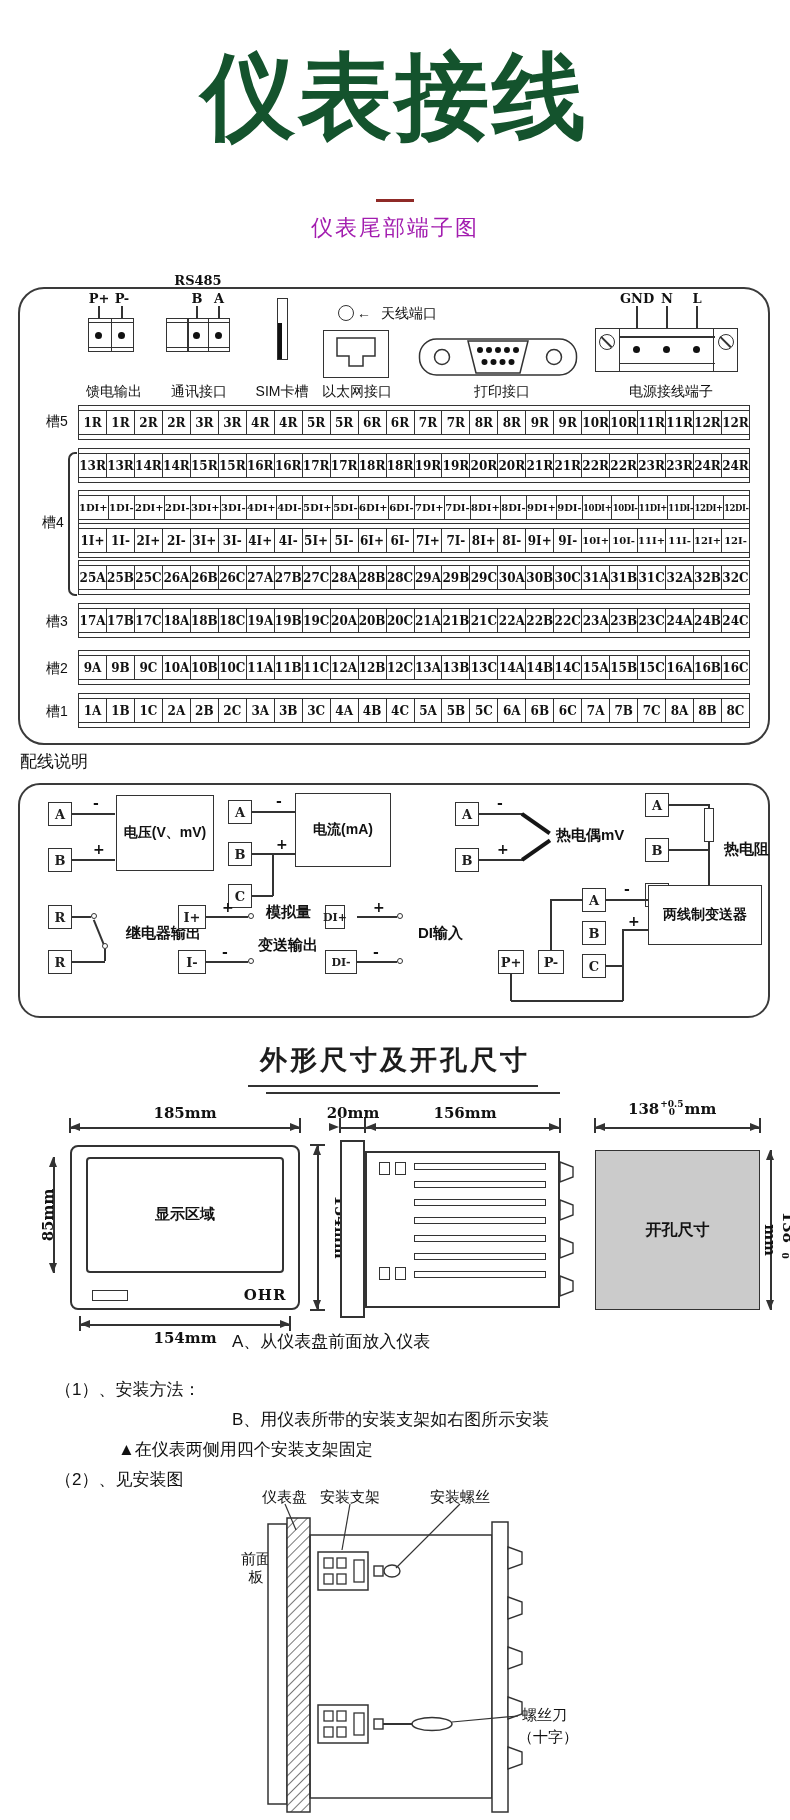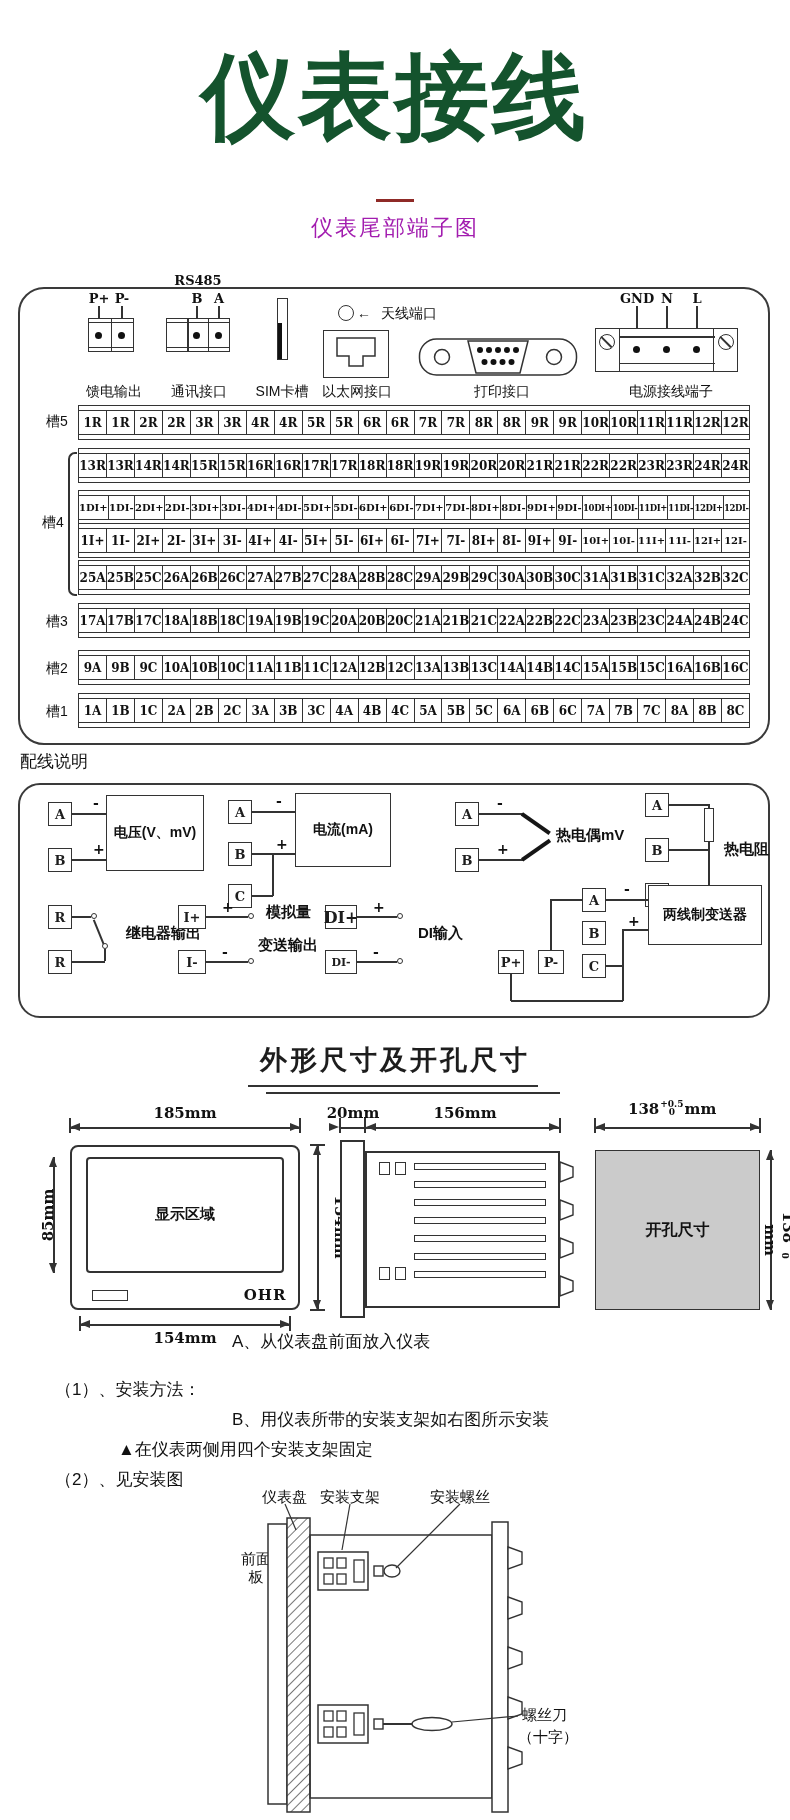--- a/index.html
+++ b/index.html
@@ -418,21 +418,21 @@
 
 <div class="itext" style="left:20px;top:750px;font-size:17px">配线说明</div>
 <div class="wirebox"></div>
 
 <div class="pbox" style="left:48px;top:802px">A</div>
 <div class="pbox" style="left:48px;top:848px">B</div>
 <div class="hw" style="left:72px;top:813px;width:43px"></div>
 <div class="hw" style="left:72px;top:859px;width:43px"></div>
 <span class="sign" style="left:93px;top:795px">-</span>
 <span class="sign" style="left:93px;top:841px">+</span>
-<div class="wbox" style="left:106px;top:795px;width:98px;height:76px">电压(V、mV)</div>
+<div class="wbox" style="left:116px;top:795px;width:98px;height:76px">电压(V、mV)</div>
 
 <div class="pbox" style="left:228px;top:800px">A</div>
 <div class="pbox" style="left:228px;top:842px">B</div>
 <div class="pbox" style="left:228px;top:884px">C</div>
 <div class="hw" style="left:252px;top:811px;width:43px"></div>
 <div class="hw" style="left:252px;top:853px;width:43px"></div>
 <div class="hw" style="left:252px;top:895px;width:21px"></div>
 <div class="vline" style="left:272px;top:853px;height:43px"></div>
 <span class="sign" style="left:276px;top:793px">-</span>
 <span class="sign" style="left:276px;top:836px">+</span>
@@ -473,21 +473,21 @@
 <div class="pbox" style="left:178px;top:950px;width:28px">I-</div>
 <div class="hw" style="left:206px;top:916px;width:42px"></div>
 <div class="hw" style="left:206px;top:961px;width:42px"></div>
 <div class="oc" style="left:248px;top:913px"></div>
 <div class="oc" style="left:248px;top:958px"></div>
 <span class="sign" style="left:222px;top:899px">+</span>
 <span class="sign" style="left:222px;top:944px">-</span>
 <div class="wlab" style="left:266px;top:903px">模拟量</div>
 <div class="wlab" style="left:258px;top:936px">变送输出</div>
 
-<div class="pbox" style="left:325px;top:905px;width:32px;font-size:16px">DI+</div>
+<div class="pbox" style="left:325px;top:905px;width:20px;font-size:11px">DI+</div>
 <div class="pbox" style="left:325px;top:950px;width:32px;font-size:11px">DI-</div>
 <div class="hw" style="left:357px;top:916px;width:40px"></div>
 <div class="hw" style="left:357px;top:961px;width:40px"></div>
 <div class="oc" style="left:397px;top:913px"></div>
 <div class="oc" style="left:397px;top:958px"></div>
 <span class="sign" style="left:373px;top:899px">+</span>
 <span class="sign" style="left:373px;top:944px">-</span>
 <div class="wlab" style="left:418px;top:924px">DI输入</div>
 
 <div class="pbox" style="left:582px;top:888px">A</div>

